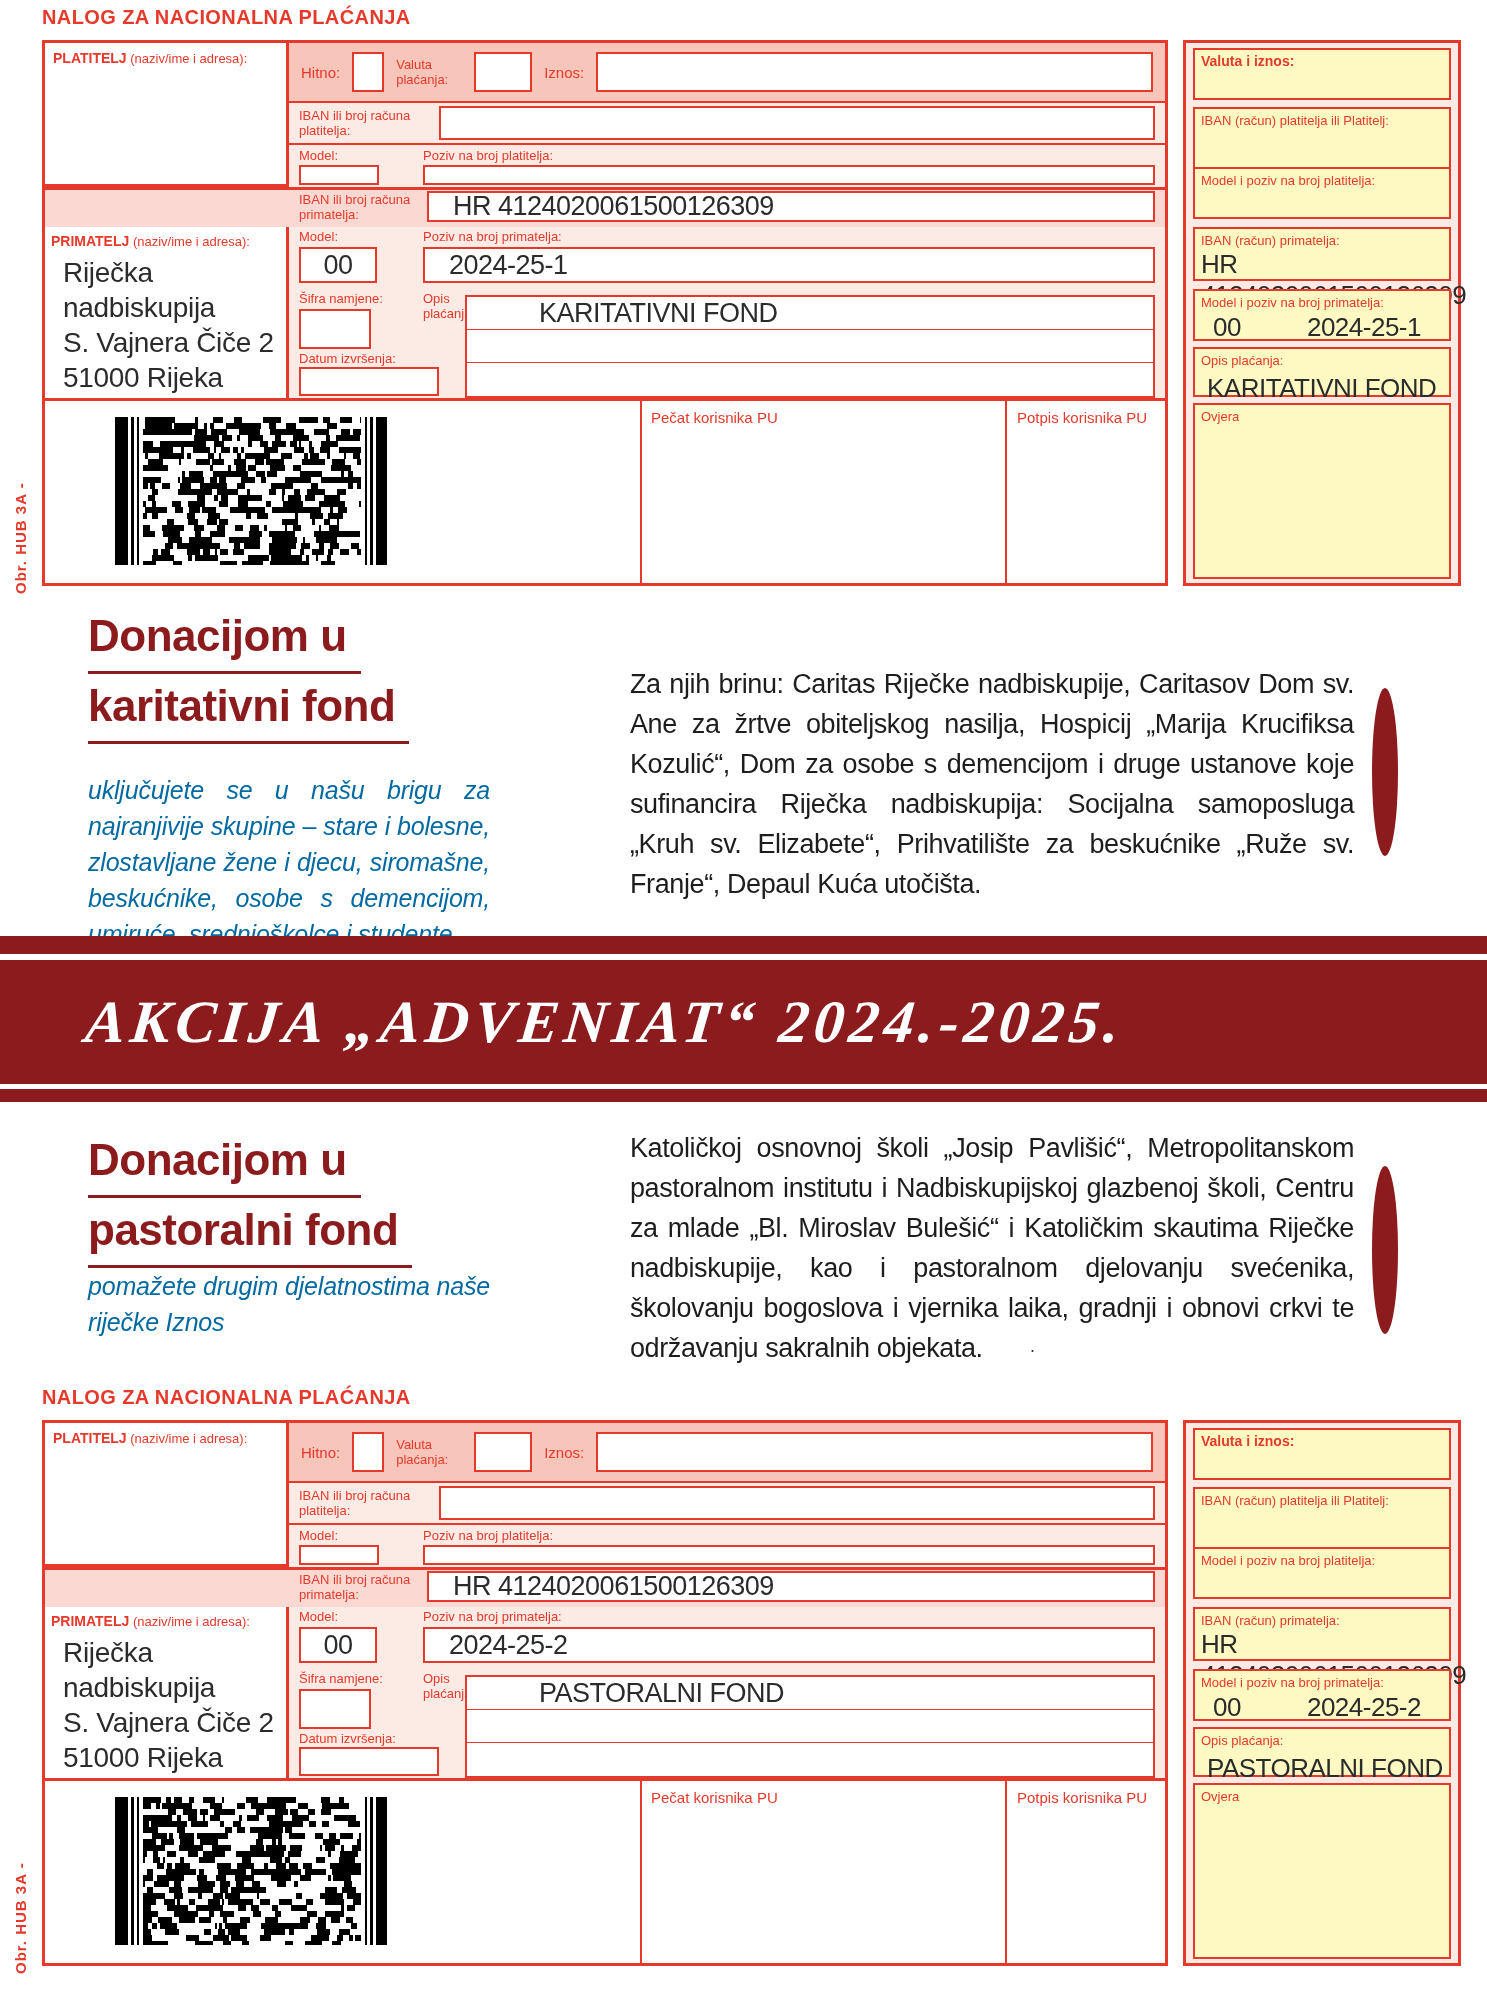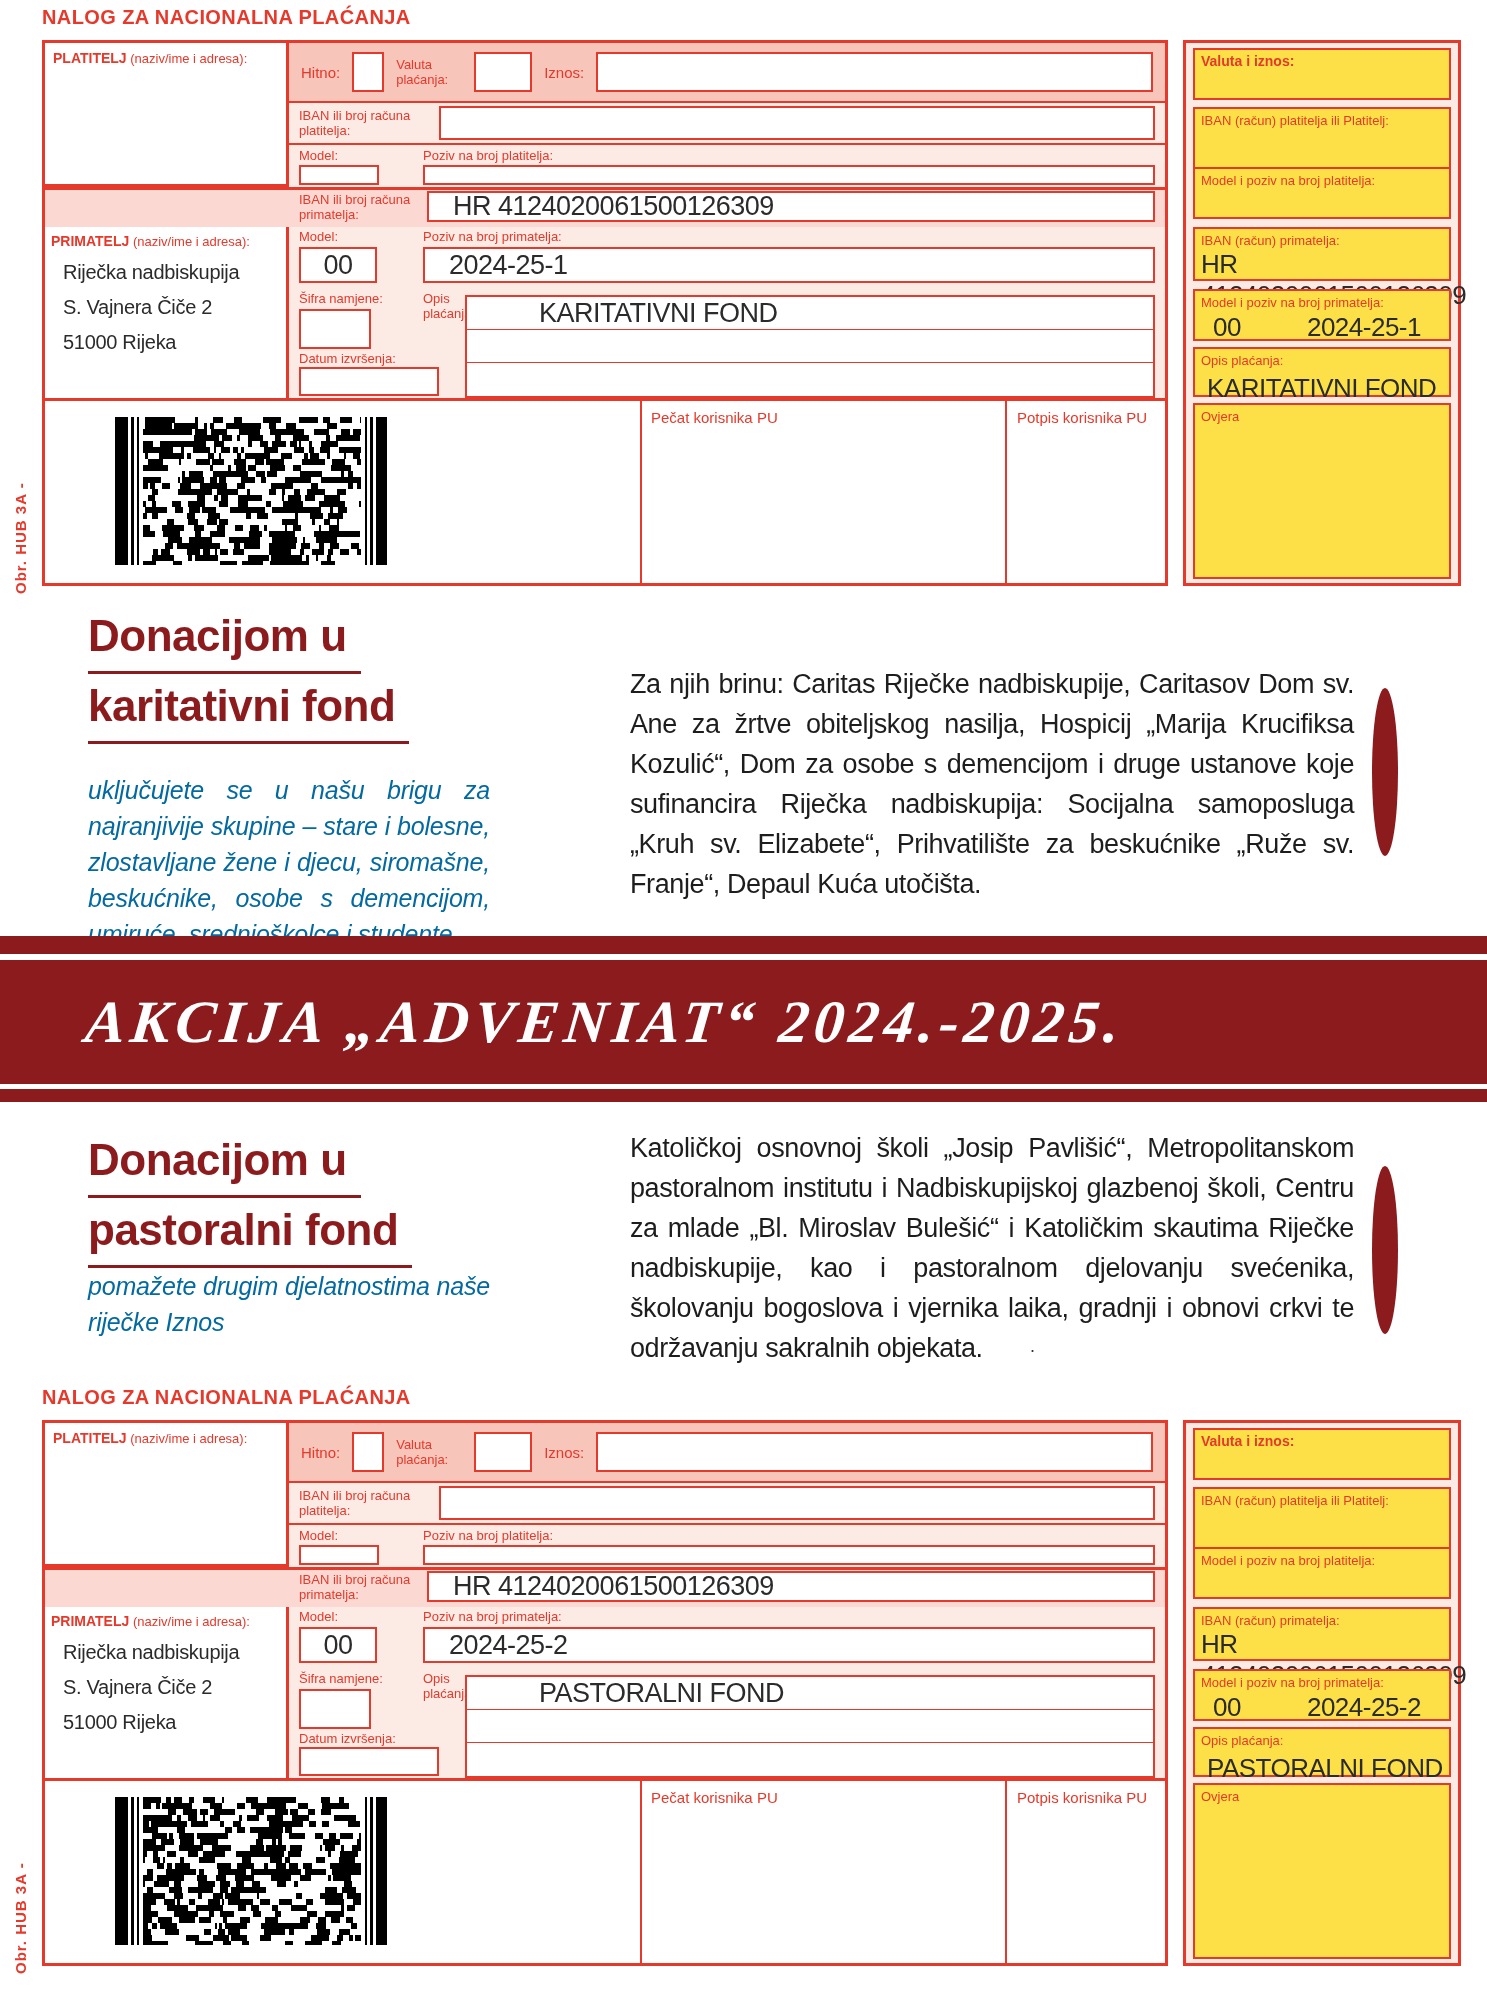--- a/index.html
+++ b/index.html
@@ -41,21 +41,21 @@
   .row-modelp .plbl{position:absolute;left:134px;top:3px}
   .row-modelp .pbox{position:absolute;left:134px;right:10px;top:20px;height:20px}
   .band{position:absolute;left:0;top:144px;width:1120px;height:52px;background:var(--pink-band,#fbd9d2);
     border-top:3px solid var(--form-red,#e5392b);border-bottom:3px solid var(--form-red,#e5392b)}
   .band .lbl13{position:absolute;left:254px;top:2px;width:140px}
   .band .inbox{position:absolute;left:382px;right:10px;top:1px;height:31px;display:flex;align-items:center}
   .band .val{font-size:27px;padding-left:24px}
 
   .prim-box{position:absolute;left:0;top:184px;width:244px;height:171px;background:#fff;
     border-right:3px solid var(--form-red,#e5392b);padding:5px 6px}
-  .addr{margin:5px 0 0 12px;font-size:20px;line-height:35px;color:#2b2b2b;letter-spacing:-.3px}
+  .addr{margin:5px 0 0 12px;font-size:28px;line-height:35px;color:#2b2b2b;letter-spacing:-.3px}
   .fields2{position:absolute;left:244px;top:184px;width:876px;height:171px;background:var(--pink-light,#fceae5)}
   .f2-mlbl{position:absolute;left:10px;top:2px}
   .f2-mbox{position:absolute;left:10px;top:20px;width:78px;height:36px;display:flex;align-items:center;justify-content:center}
   .f2-mbox .val{font-size:27px}
   .f2-plbl{position:absolute;left:134px;top:2px}
   .f2-pbox{position:absolute;left:134px;right:10px;top:20px;height:36px;display:flex;align-items:center}
   .f2-pbox .val{font-size:27px;padding-left:24px}
   .f2-slbl{position:absolute;left:10px;top:64px;width:110px}
   .f2-sbox{position:absolute;left:10px;top:82px;width:72px;height:40px}
   .f2-olbl{position:absolute;left:134px;top:64px;width:70px}
@@ -68,21 +68,21 @@
 
   .bottom{position:absolute;left:0;top:355px;width:1120px;height:185px;background:#fff;
     border-top:3px solid var(--form-red,#e5392b)}
   .vline{position:absolute;top:0;width:2px;height:182px;background:var(--form-red,#e5392b)}
   .bc-wrap{position:absolute;left:70px;top:16px;width:272px;height:148px}
   .pecat-lbl{position:absolute;left:606px;top:8px}
   .potpis-lbl{position:absolute;left:972px;top:8px}
 
   .rpanel{position:absolute;left:1183px;top:34px;width:278px;height:546px;
     border:3px solid var(--form-red,#e5392b);background:var(--pink-light,#fceae5)}
-  .rcell{position:absolute;left:7px;right:7px;background:#fde047;border:2px solid var(--form-red,#e5392b);padding:2px 6px}
+  .rcell{position:absolute;left:7px;right:7px;background:#fef9c3;border:2px solid var(--form-red,#e5392b);padding:2px 6px}
   .rcell .val{font-size:26px;display:block}
   .rc1{top:5px;height:52px}
   .rc1 .flab{font-weight:bold;font-size:14px}
   .rc2{top:64px;height:68px}
   .rc3{top:124px;height:52px}
   .rc4{top:184px;height:54px}
   .rc5{top:246px;height:52px}
   .rc6{top:304px;height:50px}
   .rc6 .val{padding:4px 0 0 6px}
   .rc7{top:360px;height:176px}

